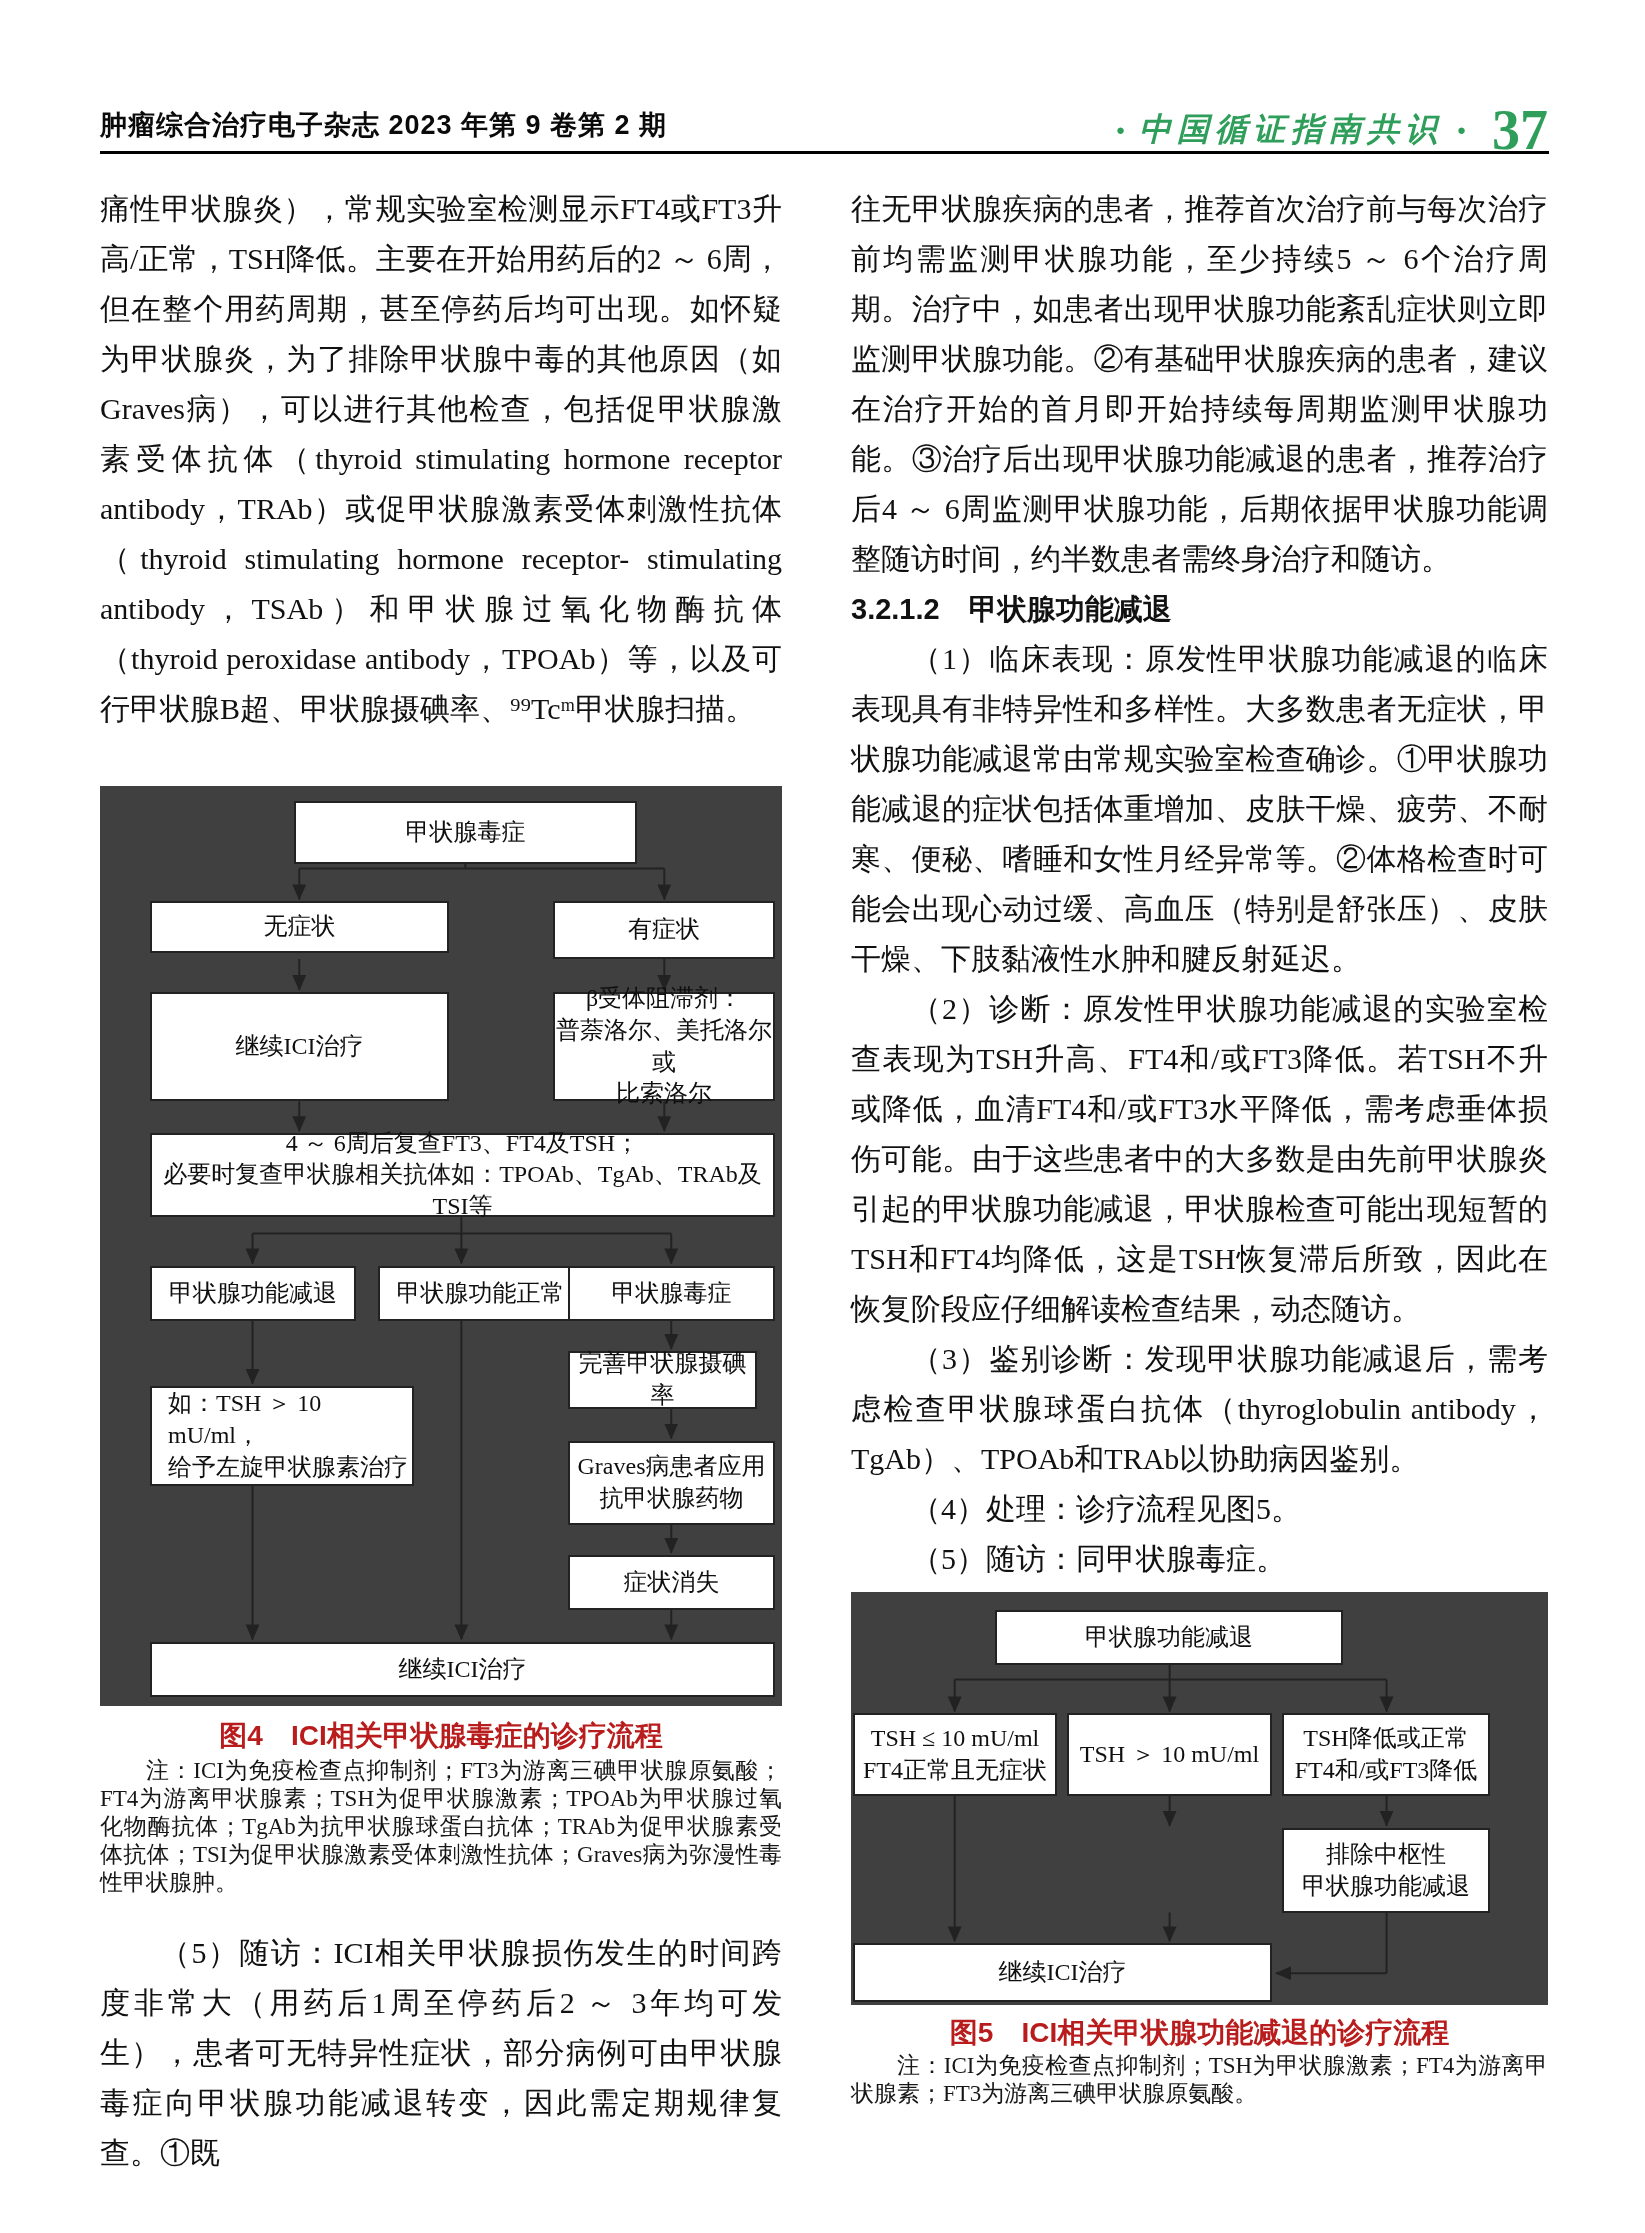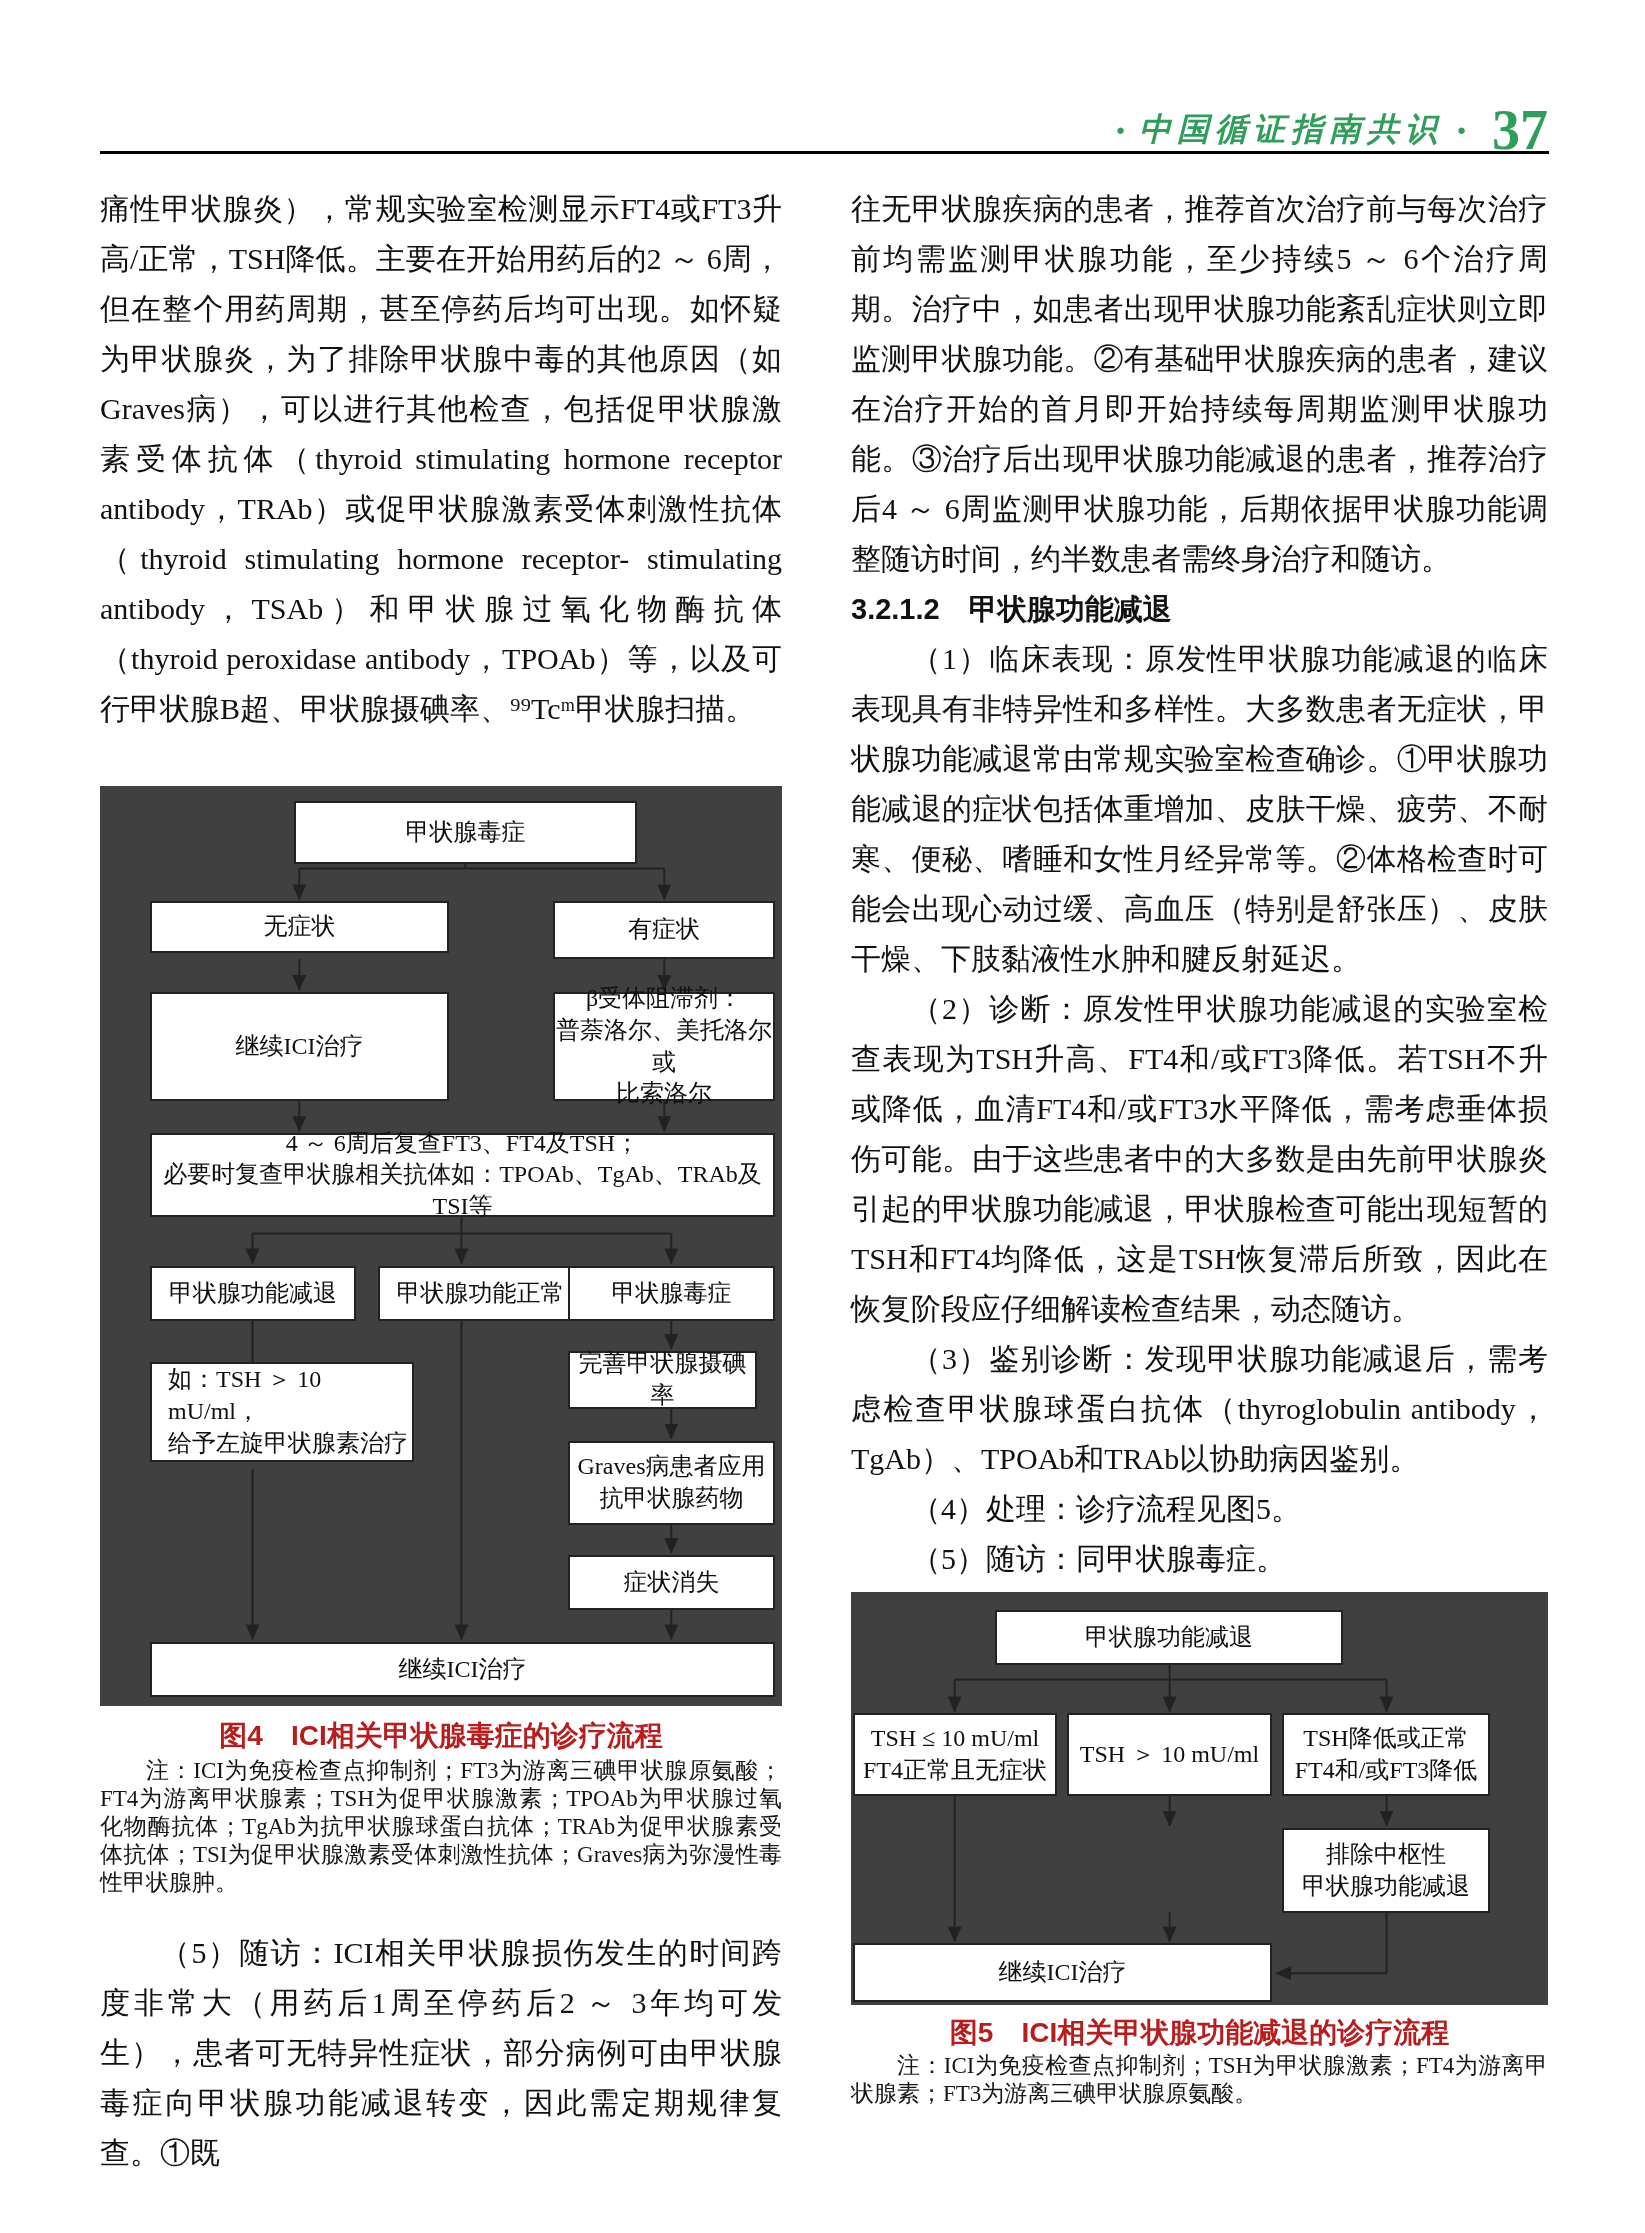--- a/index.html
+++ b/index.html
@@ -39,20 +39,21 @@
             text-justify:inter-ideograph;text-indent:2em;color:#161616;}
   #fig4note{left:100px;top:1757px;width:682px;}
   #fig5note{left:851px;top:2052px;width:697px;}
   .ln{stroke:#222;stroke-width:2;fill:none;}
 </style>
 </head>
 <body>
 
 <div class="page">
 
+  <div class="hdr-left">肿瘤综合治疗电子杂志 2023 年第 9 卷第 2 期</div>
   <div class="hdr-right">
     <span class="hdr-bullet" style="color:#2e9e5a">●</span>
     <span class="hdr-section" style="color:#2e9e5a">中国循证指南共识</span>
     <span class="hdr-bullet" style="color:#2e9e5a">●</span>
     <span class="hdr-page" style="color:#2e9e5a">37</span>
   </div>
   <div class="hdr-rule"></div>
 
   <div class="colL">
     <p class="body-p">痛性甲状腺炎），常规实验室检测显示FT4或FT3升高/正常，TSH降低。主要在开始用药后的2 ～ 6周，但在整个用药周期，甚至停药后均可出现。如怀疑为甲状腺炎，为了排除甲状腺中毒的其他原因（如Graves病），可以进行其他检查，包括促甲状腺激素受体抗体（thyroid stimulating hormone receptor antibody，TRAb）或促甲状腺激素受体刺激性抗体（thyroid stimulating hormone receptor- stimulating antibody，TSAb）和甲状腺过氧化物酶抗体（thyroid peroxidase antibody，TPOAb）等，以及可行甲状腺B超、甲状腺摄碘率、⁹⁹Tcᵐ甲状腺扫描。</p>
@@ -88,21 +89,21 @@
     <div class="fbox" style="left:453px;top:115px;width:222px;height:58px">有症状</div>
     <div class="fbox" style="left:50px;top:206px;width:299px;height:109px">继续ICI治疗</div>
     <div class="fbox" style="left:453px;top:206px;width:222px;height:109px">β受体阻滞剂：
 普萘洛尔、美托洛尔或
 比索洛尔</div>
     <div class="fbox" style="left:50px;top:347px;width:625px;height:84px">4 ～ 6周后复查FT3、FT4及TSH；
 必要时复查甲状腺相关抗体如：TPOAb、TgAb、TRAb及TSI等</div>
     <div class="fbox" style="left:50px;top:480px;width:206px;height:55px">甲状腺功能减退</div>
     <div class="fbox" style="left:278px;top:480px;width:205px;height:55px">甲状腺功能正常</div>
     <div class="fbox" style="left:468px;top:480px;width:207px;height:55px">甲状腺毒症</div>
-    <div class="fbox tl" style="left:50px;top:576px;width:264px;height:100px">如：TSH ＞ 10 mU/ml，
+    <div class="fbox tl" style="left:50px;top:600px;width:264px;height:100px">如：TSH ＞ 10 mU/ml，
 给予左旋甲状腺素治疗</div>
     <div class="fbox" style="left:468px;top:565px;width:189px;height:58px">完善甲状腺摄碘率</div>
     <div class="fbox" style="left:468px;top:655px;width:207px;height:84px">Graves病患者应用
 抗甲状腺药物</div>
     <div class="fbox" style="left:468px;top:769px;width:207px;height:55px">症状消失</div>
     <div class="fbox" style="left:50px;top:856px;width:625px;height:55px">继续ICI治疗</div>
   </div>
 
   <div class="fig-cap" id="fig4cap">图4　ICI相关甲状腺毒症的诊疗流程</div>
   <div class="fig-note" id="fig4note">注：ICI为免疫检查点抑制剂；FT3为游离三碘甲状腺原氨酸；FT4为游离甲状腺素；TSH为促甲状腺激素；TPOAb为甲状腺过氧化物酶抗体；TgAb为抗甲状腺球蛋白抗体；TRAb为促甲状腺素受体抗体；TSI为促甲状腺激素受体刺激性抗体；Graves病为弥漫性毒性甲状腺肿。</div>

